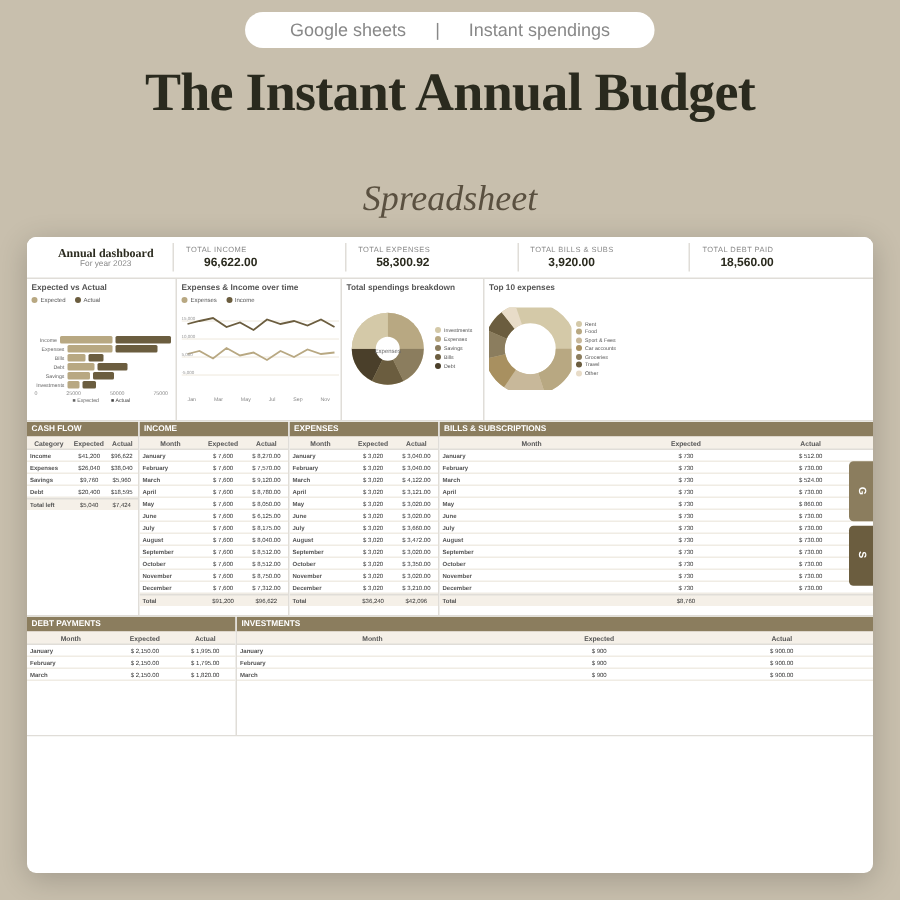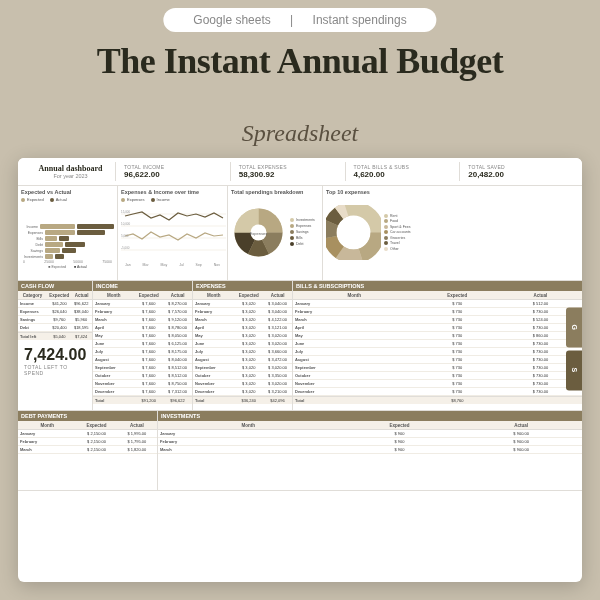--- a/index.html
+++ b/index.html
@@ -109,20 +109,21 @@
       font-family: Arial, sans-serif;
       text-transform: uppercase;
       letter-spacing: 0.3px;
     }
 
     .sum-value {
       font-size: 8px;
       font-weight: bold;
       color: #2a2a1e;
       font-family: Arial, sans-serif;
+      margin-left: 12px;
     }
 
     
     .charts-row {
       display: flex;
       height: 95px;
       border-bottom: 1px solid #e0ddd8;
       background: #fff;
     }
 
@@ -311,25 +312,25 @@
     <div class="summary-item">
       <div class="sum-label">TOTAL INCOME</div>
       <div class="sum-value">96,622.00</div>
     </div>
     <div class="summary-item">
       <div class="sum-label">TOTAL EXPENSES</div>
       <div class="sum-value">58,300.92</div>
     </div>
     <div class="summary-item">
       <div class="sum-label">TOTAL BILLS &amp; SUBS</div>
-      <div class="sum-value">4,620.00</div>
+      <div class="sum-value">3,920.00</div>
     </div>
     <div class="summary-item">
-      <div class="sum-label">TOTAL SAVED</div>
-      <div class="sum-value">20,482.00</div>
+      <div class="sum-label">TOTAL DEBT PAID</div>
+      <div class="sum-value">18,560.00</div>
     </div>
   </div>
 
   <div class="charts-row">
 
     <div class="chart-block" style="min-width:100px; max-width:100px;">
       <div class="chart-title">Expected vs Actual</div>
       <div class="legend-row">
         <div class="legend-item">
             <div class="legend-dot" style="background:#b8a882;"></div>
@@ -545,24 +546,20 @@
         <div class="table-row-data">
             <div class="table-cell label" style="flex:1.5;">Debt</div>
             <div class="table-cell">$20,400</div>
             <div class="table-cell">$18,595</div>
           </div>
         <div class="table-total-row">
             <div class="table-cell label" style="flex:1.5;">Total left</div>
             <div class="table-cell">$5,040</div>
             <div class="table-cell">$7,424</div>
           </div>
-        <div class="big-number-block">
-          <div class="big-number">7,424.00</div>
-          <div class="big-number-label">TOTAL LEFT TO SPEND</div>
-        </div>
       </div>
 
       <div class="table-block" style="min-width: 100px; max-width:100px;">
         <div class="table-header-bar">Income</div>
         <div class="table-col-headers">
           <div class="table-col-header" style="flex:1.5;">Month</div>
           <div class="table-col-header">Expected</div>
           <div class="table-col-header">Actual</div>
         </div>
         <div class="table-row-data">

